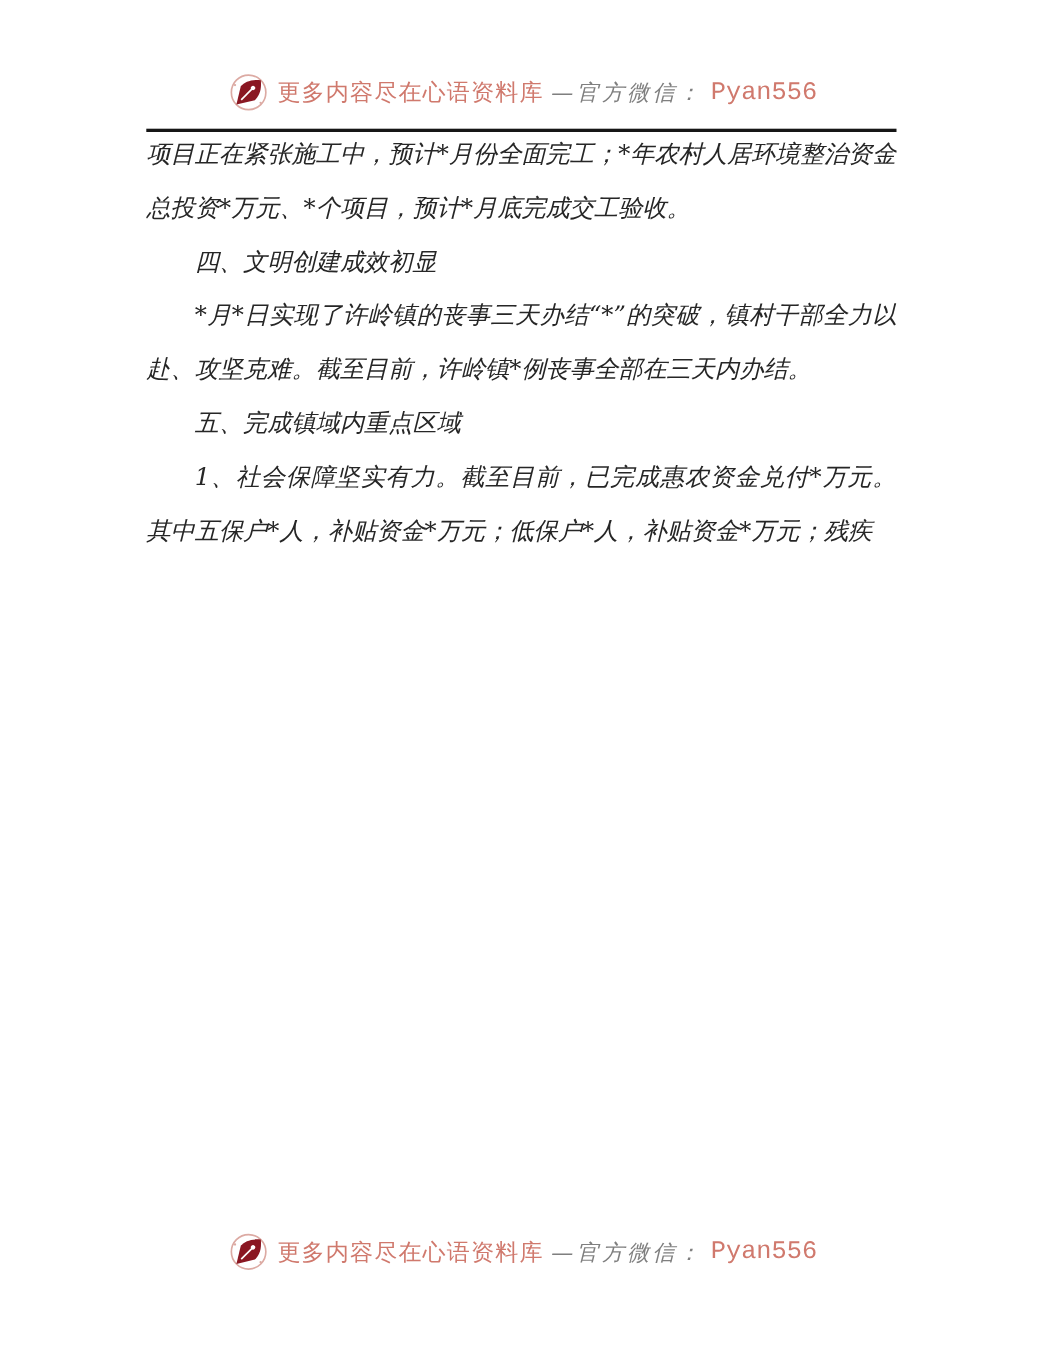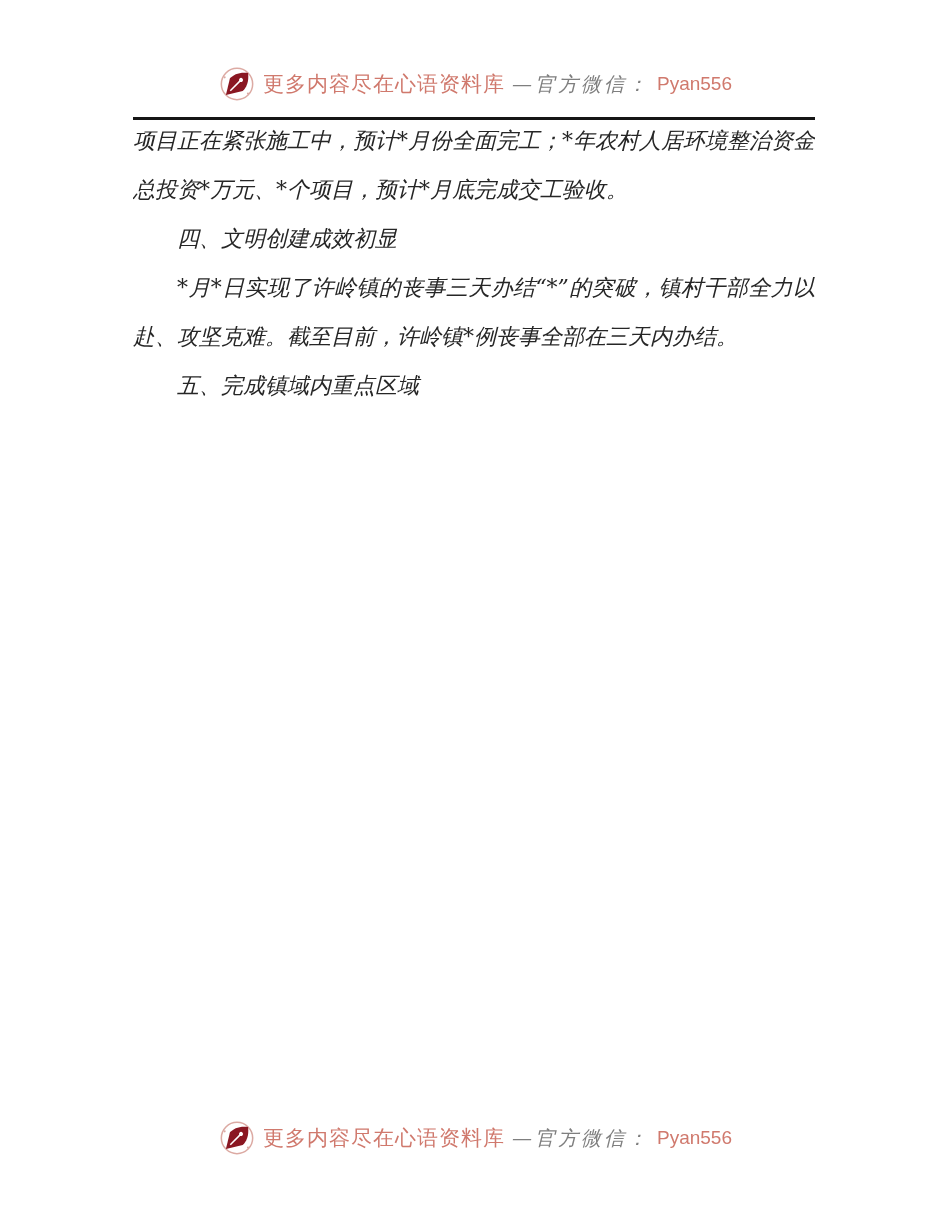--- a/index.html
+++ b/index.html
@@ -35,23 +35,23 @@
     font-family:Liberation Serif, serif;
   }
   .wm-wechat{
     color:var(--gray-color);
     font-size:20px;letter-spacing:3px;
     font-style:italic;
     font-family:"DejaVu Serif","Liberation Serif",serif;
   }
   .wm-id{
     color:var(--brand-color);
-    font-size:19px;
+    font-size:23px;
     font-style:normal;
-    font-family:Liberation Sans, sans-serif;
+    font-family:Liberation Mono, monospace;
   }
   
   .header-rule{
     position:absolute;
     left:133px;top:117px;width:682px;height:0;
     border-top:3px solid var(--rule-color);
   }
   
   .doc-body{
     position:absolute;
@@ -88,20 +88,21 @@
     <span class="wm-id">Pyan556</span>
   </div>
 
   <div class="header-rule"></div>
 
   <div class="doc-body">
       <p class="para">项目正在紧张施工中，预计*月份全面完工；*年农村人居环境整治资金总投资*万元、*个项目，预计*月底完成交工验收。</p>
       <p class="para indent">四、文明创建成效初显</p>
       <p class="para indent">*月*日实现了许岭镇的丧事三天办结“*”的突破，镇村干部全力以赴、攻坚克难。截至目前，许岭镇*例丧事全部在三天内办结。</p>
       <p class="para indent">五、完成镇域内重点区域</p>
+      <p class="para indent">1、社会保障坚实有力。截至目前，已完成惠农资金兑付*万元。其中五保户*人，补贴资金*万元；低保户*人，补贴资金*万元；残疾</p>
     </div>
 
   <div class="watermark bottom">
     <svg class="wm-logo" viewBox="0 0 40 40" aria-hidden="true">
       <circle cx="20" cy="20" r="16.5" fill="none" stroke="var(--logo-ring)" stroke-width="1.6"></circle>
       <g transform="rotate(45 20 20)">
         <path d="M20 3.5 C27.5 9.5 29.5 15.5 29.5 21 L20 36.5 L10.5 21 C10.5 15.5 12.5 9.5 20 3.5 Z" fill="var(--logo-color)"></path>
         <line x1="20" y1="15" x2="20" y2="30" stroke="#ffffff" stroke-width="1.6"></line>
         <circle cx="20" cy="14" r="2.1" fill="#ffffff"></circle>
       </g>

